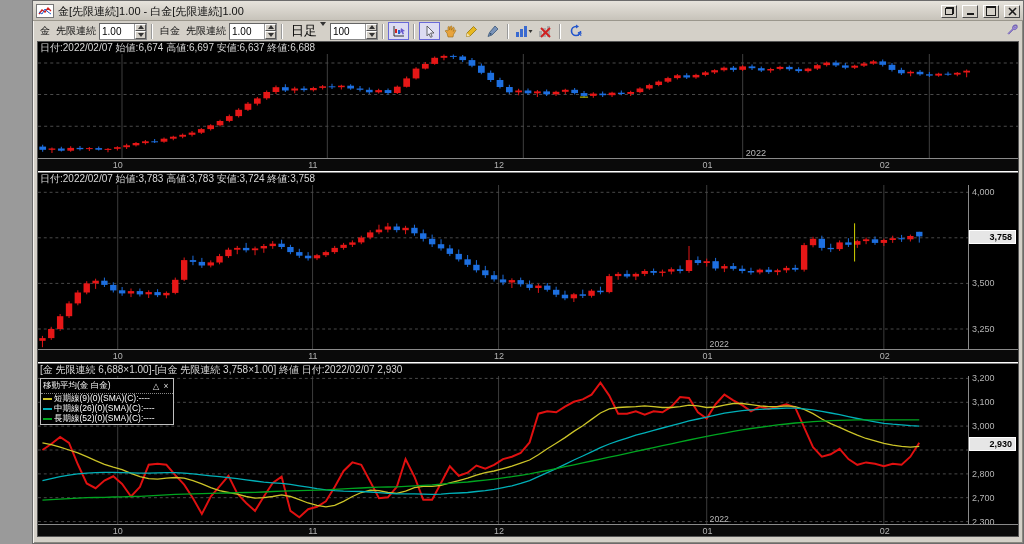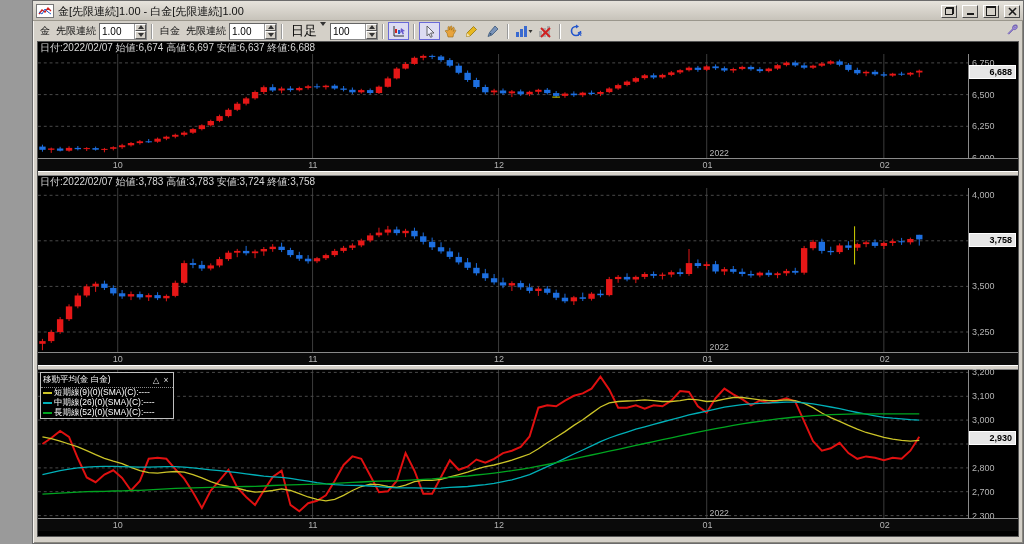--- a/index.html
+++ b/index.html
@@ -413,27 +413,20 @@
               <rect x="880.8" y="19.7" width="6.6" height="1.9" fill="#e61717"></rect>
               <line x1="893.3" y1="17.8" x2="893.3" y2="21.8" stroke="#1d6fe0"></line>
               <rect x="890.0" y="19.7" width="6.6" height="1.0" fill="#1d6fe0"></rect>
               <line x1="902.4" y1="18.0" x2="902.4" y2="22.2" stroke="#e61717"></line>
               <rect x="899.1" y="18.8" width="6.6" height="1.8" fill="#e61717"></rect>
               <line x1="911.6" y1="15.6" x2="911.6" y2="23.2" stroke="#e61717"></line>
               <rect x="908.3" y="16.7" width="6.6" height="1.8" fill="#e61717"></rect>
               <line x1="531.9714285714285" y1="43.1" x2="539.9714285714285" y2="43.1" stroke="#d8d800"></line>
             </svg>
         </div>
-        <div class="yaxis">
-            <div class="ylab" style="top: 4.87805px;">6,750</div>
-            <div class="ylab" style="top: 36.5854px;">6,500</div>
-            <div class="ylab" style="top: 68.2927px;">6,250</div>
-            <div class="ylab" style="top: 100px;">6,000</div>
-            <div class="ycur" style="top: 10.7415px;">6,688</div>
-          </div>
       </div>
       <div class="xaxis">
           <div class="xinner">
             <span class="xlab" style="left: 8.57143%;">10</span>
             <span class="xlab" style="left: 29.5238%;">11</span>
             <span class="xlab" style="left: 49.5238%;">12</span>
             <span class="xlab" style="left: 71.9048%;">01</span>
             <span class="xlab" style="left: 90.9524%;">02</span>
           </div>
         </div>
@@ -673,20 +666,21 @@
             <span class="xlab" style="left: 49.5238%;">12</span>
             <span class="xlab" style="left: 71.9048%;">01</span>
             <span class="xlab" style="left: 90.9524%;">02</span>
           </div>
         </div>
     </div>
 
     <div class="panel-sep"></div>
 
     <div class="panel">
+      <div class="info">[金 先限連続 6,688×1.00]-[白金 先限連続 3,758×1.00] 終値 日付:2022/02/07 2,930</div>
       <div class="crow crow2">
         <div class="plot">
           <div class="legend">
             <div class="lghead">
               <span class="lgtitle">移動平均(金 白金)</span>
               <span class="lgbtn">△</span>
               <span class="lgbtn">×</span>
             </div>
             <div>
                 <div class="lgrow">

